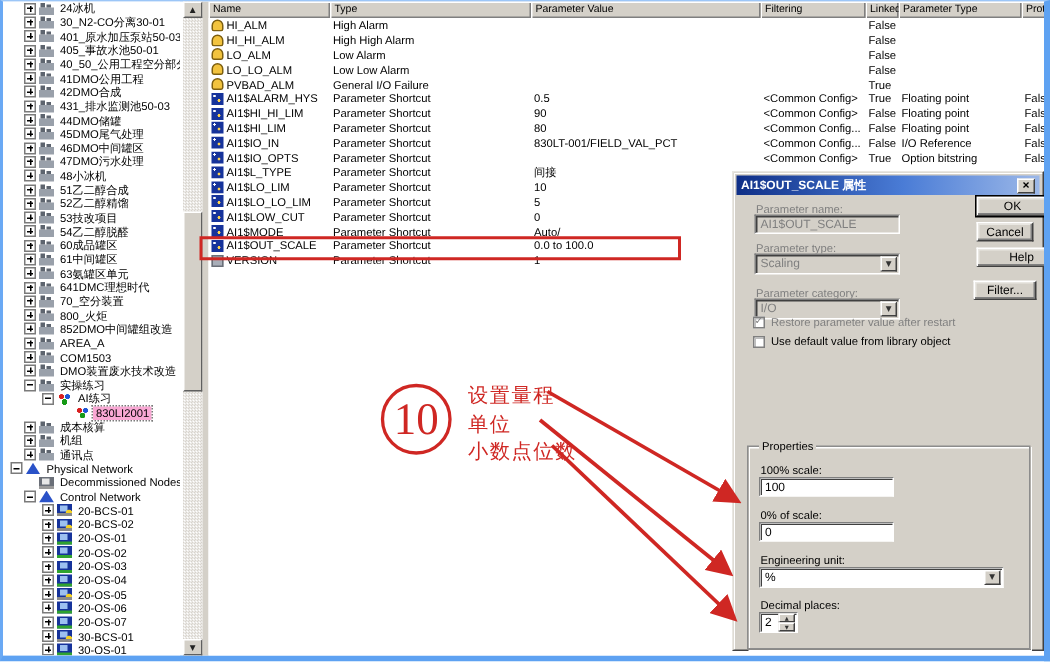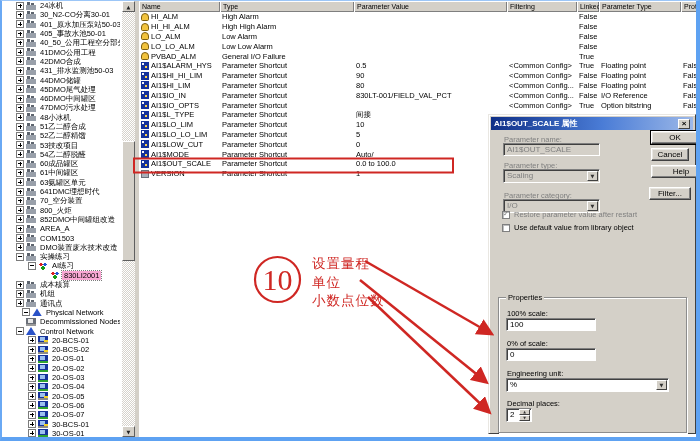--- a/index.html
+++ b/index.html
@@ -4,21 +4,21 @@
 <style>
   * { margin:0; padding:0; box-sizing:border-box; }
   body { font-family:"Liberation Sans", sans-serif; background:#fff; }
   .window { position:relative; width:700px; height:441px; background:#fff; overflow:hidden;
             border-left:2px solid #6aa9f4; border-top:1px solid #9cc6f7;
             border-right:4px solid #5ea2f2; border-bottom:4px solid #5ea2f2; }
 
   
   .tree-panel { position:absolute; left:0; top:0; width:118px; height:436px; background:#fff; overflow:hidden; }
   .tree-row { height:9.3px; display:flex; align-items:center; font-size:7.5px; line-height:9px; white-space:nowrap; color:#000; }
-  .ind-0 { padding-left:20px; } .ind-1 { padding-left:14px; } .ind-2 { padding-left:26px; } .ind-3 { padding-left:38px; }
+  .ind-0 { padding-left:5px; } .ind-1 { padding-left:14px; } .ind-2 { padding-left:26px; } .ind-3 { padding-left:38px; }
   .exp { flex:none; width:8px; height:8px; background:#fff; border:1px solid #7b7b7b; margin-right:2px;
          background-repeat:no-repeat; background-position:center; }
   .exp-minus { background-image:linear-gradient(#000,#000); background-size:4px 1px; }
   .exp-plus  { background-image:linear-gradient(#000,#000),linear-gradient(#000,#000); background-size:4px 1px,1px 4px; }
   .exp-none  { visibility:hidden; }
   .tic { flex:none; width:10px; height:8px; margin-right:2px; position:relative; }
   .tic-plant { background:linear-gradient(#5d646e,#5d646e) 1px 0/3px 3px no-repeat,
                linear-gradient(#5d646e,#5d646e) 5px 1px/3px 2px no-repeat,
                linear-gradient(#99a0aa,#99a0aa) 0 3px/10px 5px no-repeat; }
   .tic-module { background:radial-gradient(circle at 3px 2.5px,#d92020 0 1.6px,transparent 1.8px),

